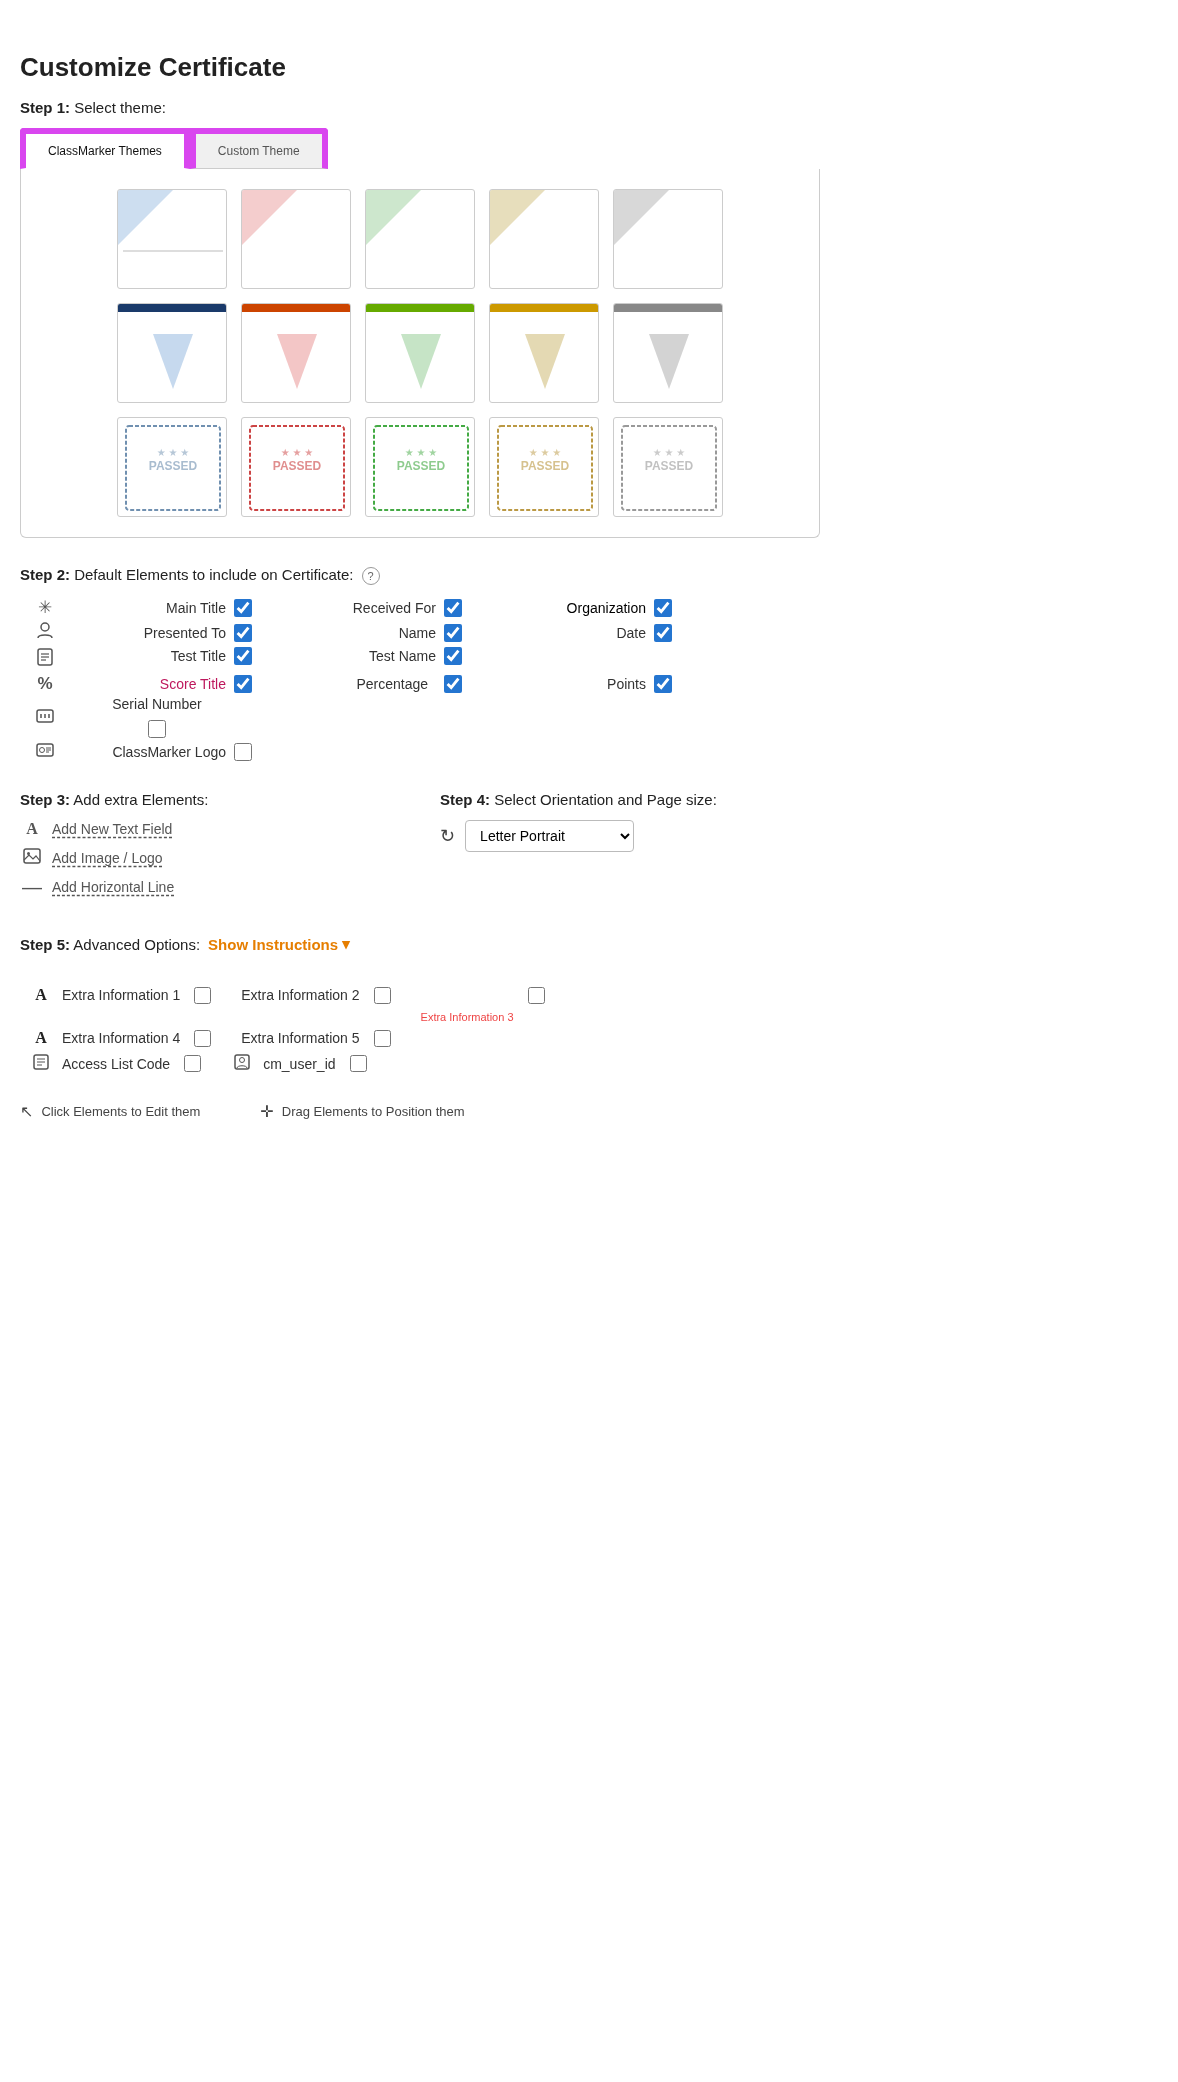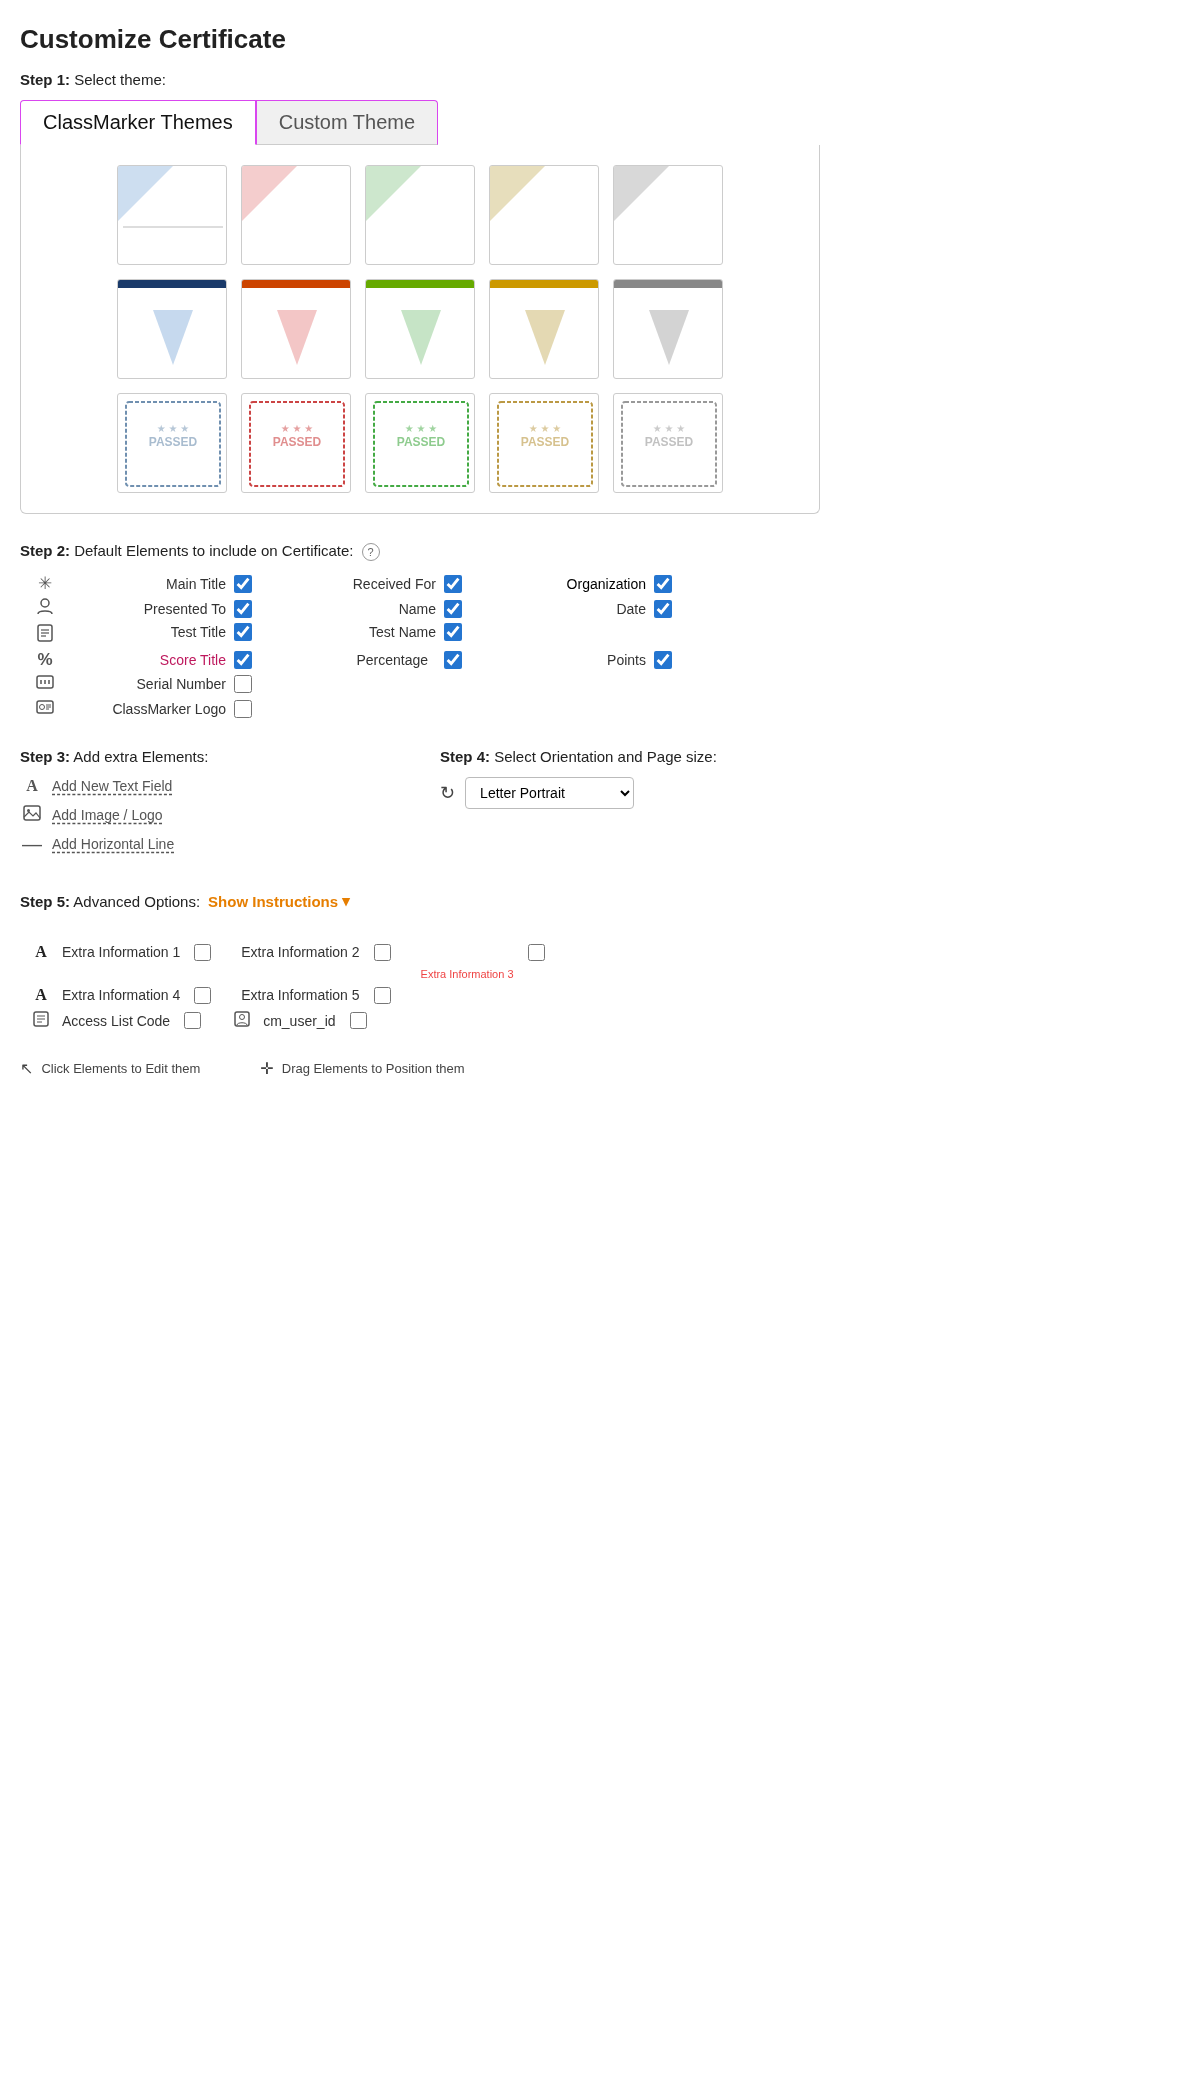--- a/index.html
+++ b/index.html
@@ -4,28 +4,28 @@
   <style>
     * { box-sizing: border-box; margin: 0; padding: 0; }
     body {
       font-family: -apple-system, BlinkMacSystemFont, "Segoe UI", Helvetica, Arial, sans-serif;
       font-size: 15px;
       color: #222;
       background: #fff;
       padding: 24px 20px;
       max-width: 840px;
     }
-    h1 { font-size: 26px; font-weight: 700; margin-bottom: 16px; }
+    h1 { font-size: 26px; font-weight: 700; margin-bottom: 16px; margin-top: 28px; }
     .step-label { font-size: 15px; margin-bottom: 12px; }
     .step-label strong { font-weight: 700; }
     .tab {
       padding: 10px 22px;
-      font-size: 20px;
-      cursor: pointer;
-      border: 1px solid #d946ef;
+      font-size: 12px;
+      cursor: pointer;
+      border: 6px solid #d946ef;
       background: #f0f0f0;
       color: #555;
       border-bottom: 1px solid #ccc;
     }
     .tab.active {
       background: #fff;
       color: #111;
       border-bottom: 1px solid #fff;
       font-weight: 500;
     }
@@ -355,21 +355,21 @@
 
     <div style="display:flex;align-items:center;">
       <div style="width:34px;text-align:center;">
         <svg width="20" height="20" viewBox="0 0 20 20">
             <rect x="2" y="4" width="16" height="12" rx="2" fill="none" stroke="#555" stroke-width="1.5"></rect>
             <line x1="6" y1="8" x2="6" y2="12" stroke="#555" stroke-width="1.5"></line>
             <line x1="10" y1="8" x2="10" y2="12" stroke="#555" stroke-width="1.5"></line>
             <line x1="14" y1="8" x2="14" y2="12" stroke="#555" stroke-width="1.5"></line>
           </svg>
       </div>
-      <div style="display:flex;align-items:center;min-width:190px;justify-content:flex-end;gap:8px;">
+      <div style="display:flex;align-items:center;min-width:190px;justify-content:flex-end;gap:8px;flex-direction:column;">
         <span style="font-size:14px;color:#333;">Serial Number</span>
         <input type="checkbox" class="element-check" style="">
       </div>
     </div>
 
     <div style="display:flex;align-items:center;">
       <div style="width:34px;text-align:center;">
         <svg width="20" height="20" viewBox="0 0 20 20">
             <rect x="2" y="4" width="16" height="12" rx="2" fill="none" stroke="#555" stroke-width="1.5"></rect>
             <circle cx="7" cy="10" r="2.5" fill="none" stroke="#555" stroke-width="1"></circle>

